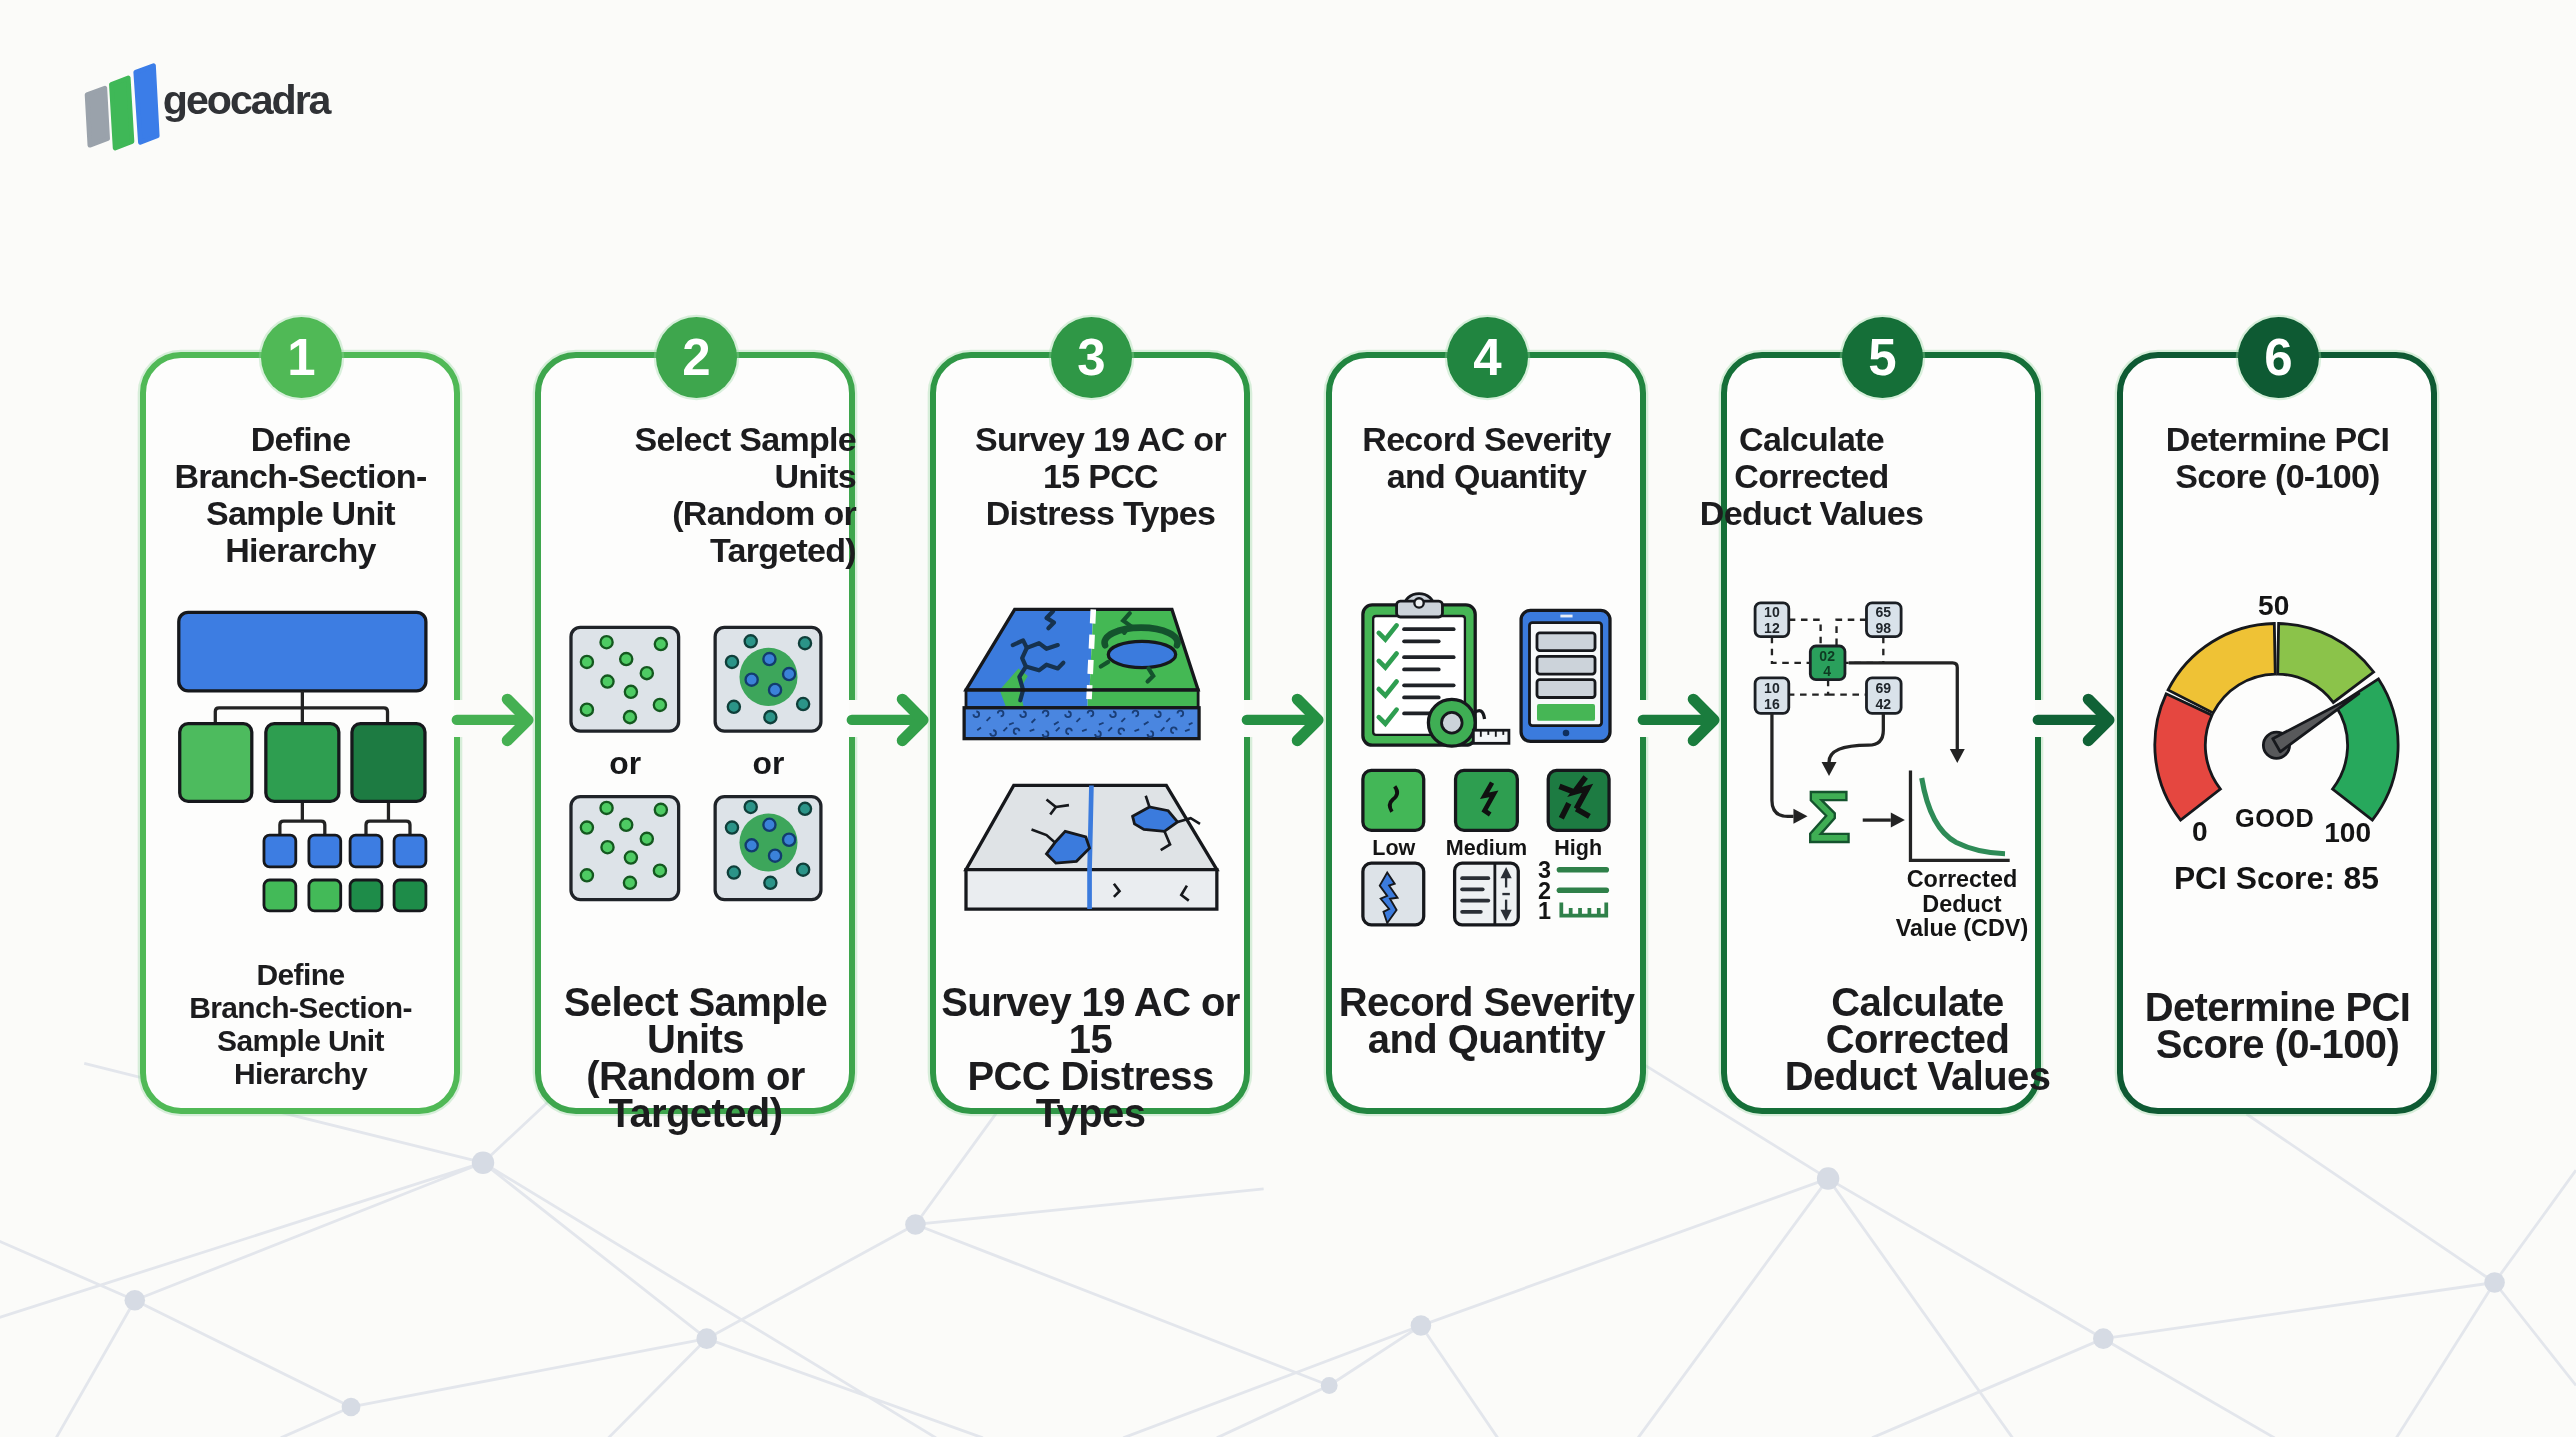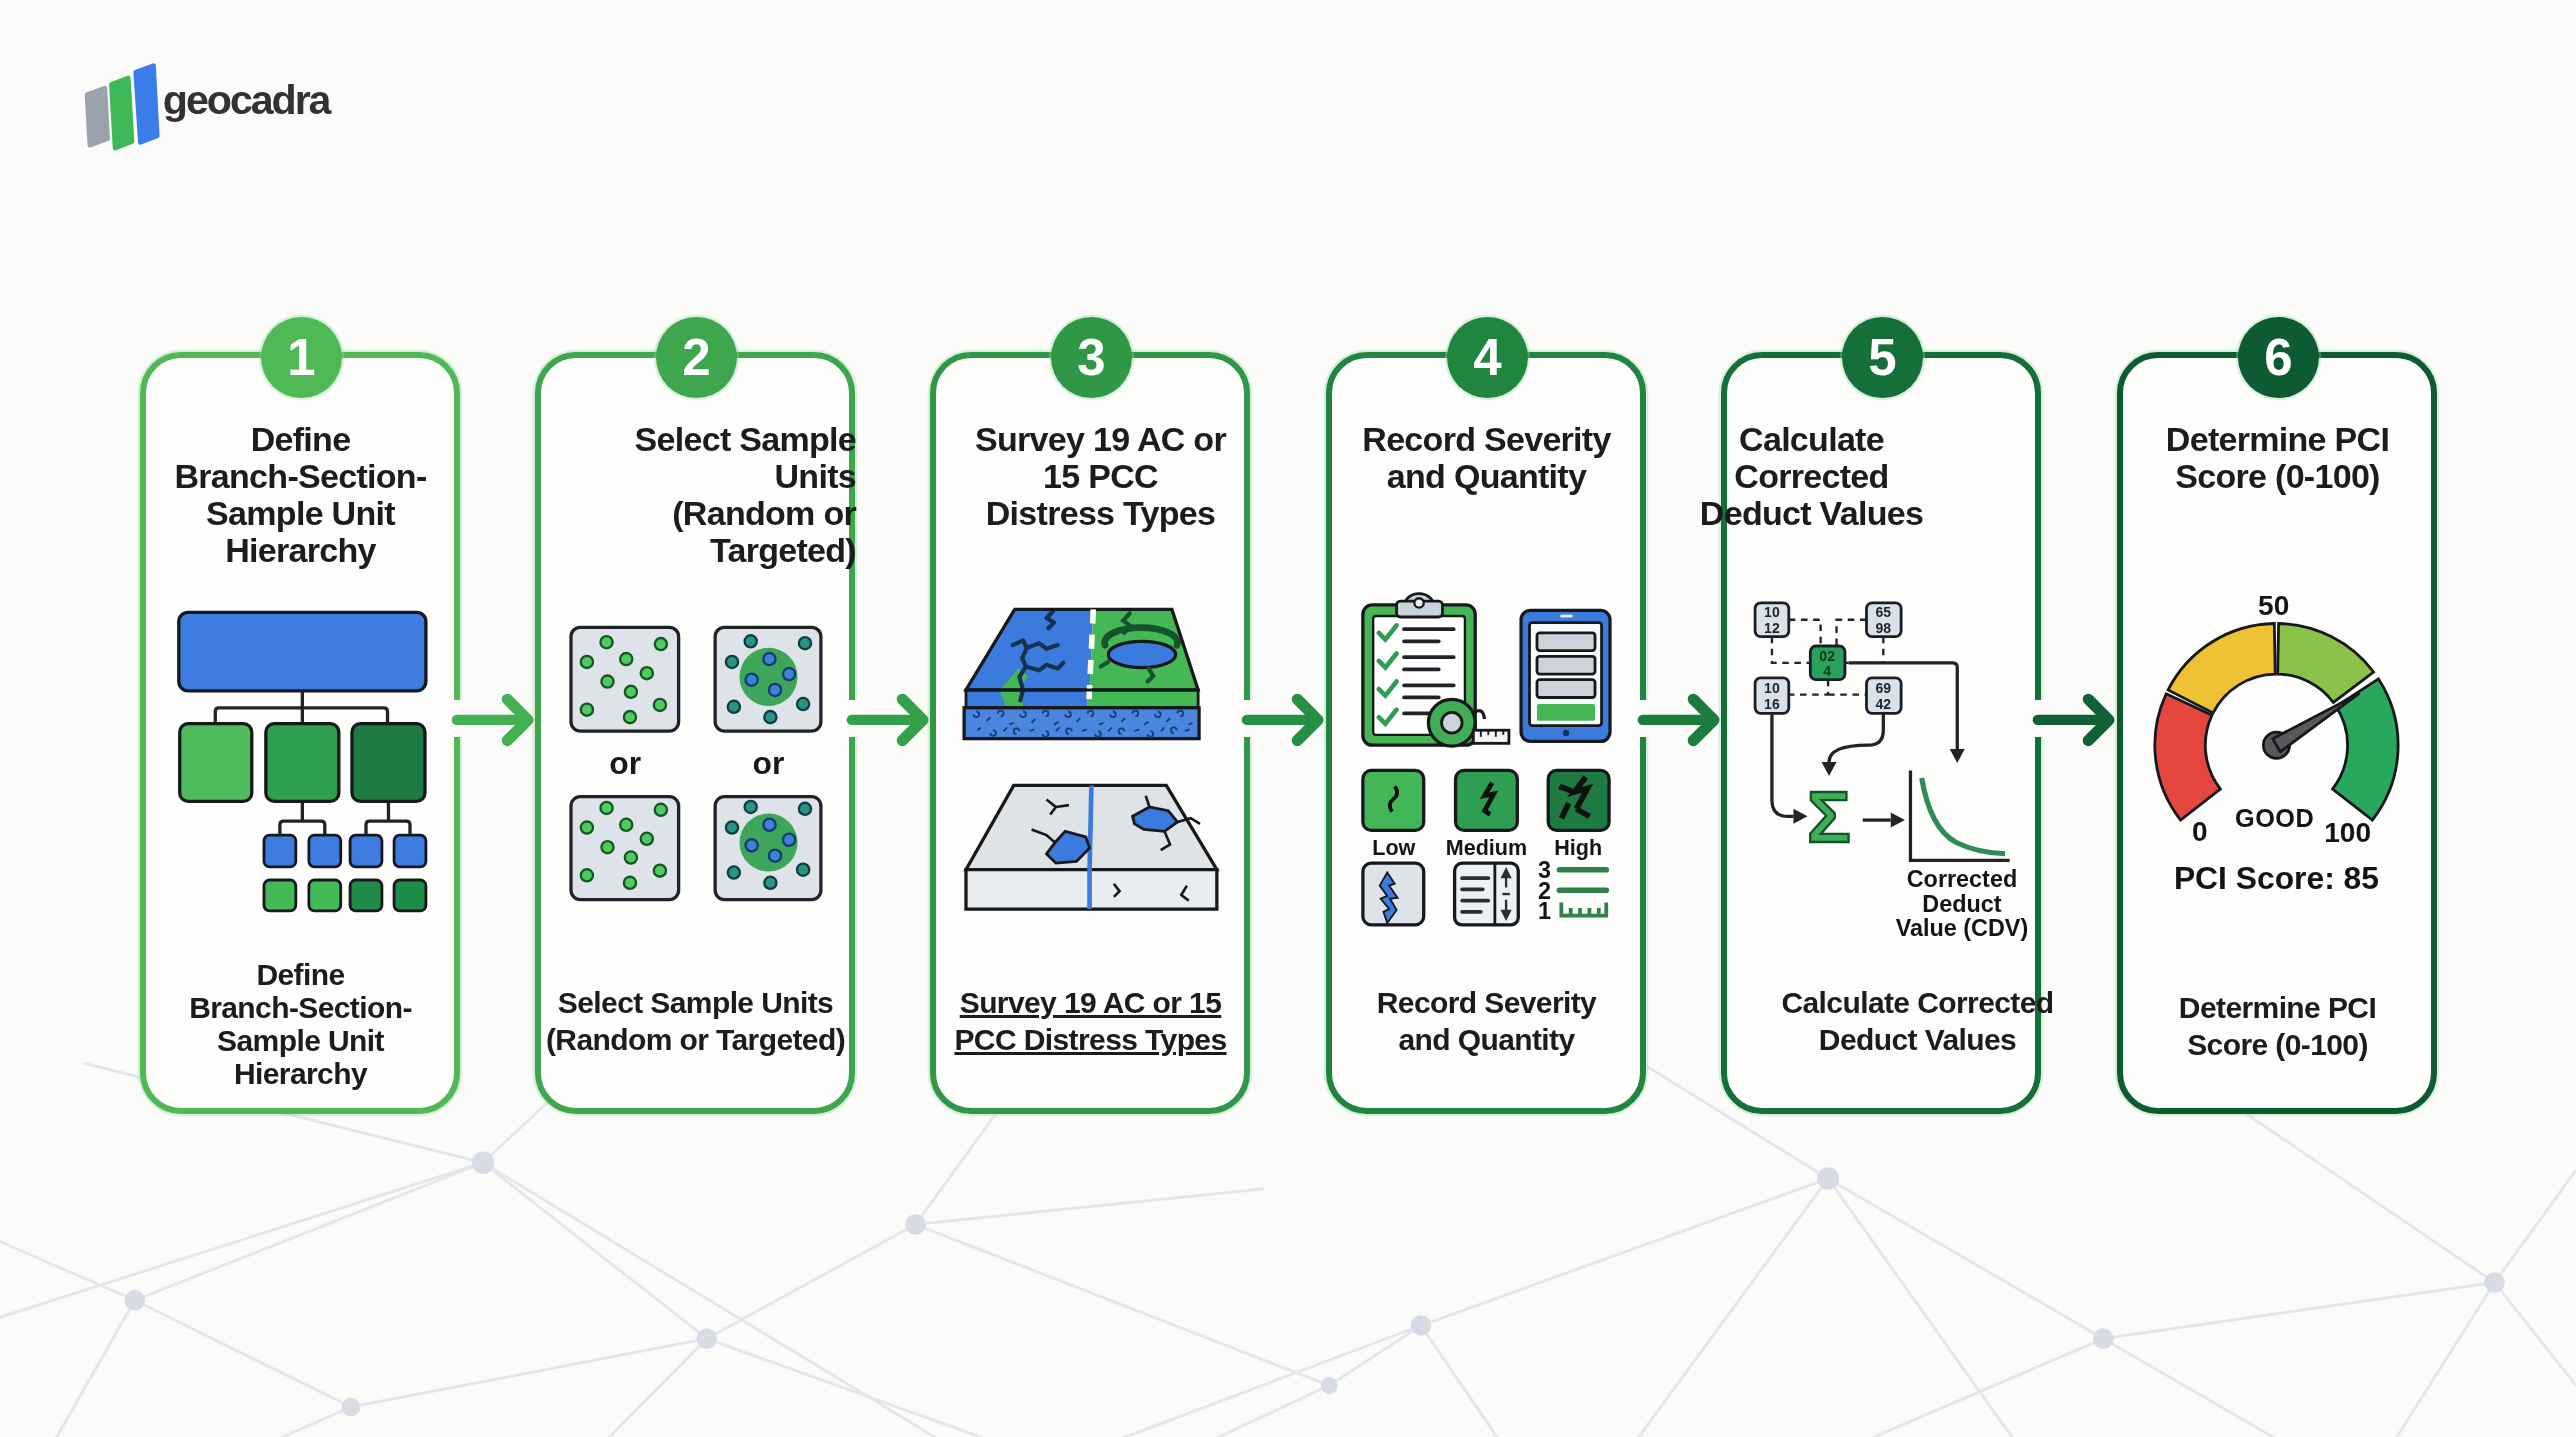--- a/index.html
+++ b/index.html
@@ -1,20 +1,20 @@
 <!DOCTYPE html>
 <html style="font-size:15px"><head>
 <meta charset="utf-8">
 <style>
   html,body{margin:0;padding:0;}
   body{width:2576px;height:1438px;background:#fbfbf9;font-family:"Liberation Sans",sans-serif;overflow:hidden;position:relative;}
   .card{position:absolute;top:352px;width:308px;height:750px;background:#fdfdfc;border:6.6px solid;border-radius:41px;box-shadow:0 0 0 2.3px rgba(150,215,160,0.35);}
   .num{position:absolute;width:81px;height:81px;border-radius:50%;top:317px;text-align:center;line-height:81px;font-size:51px;font-weight:bold;color:#fff;box-shadow:0 0 0 2.3px rgba(150,215,160,0.35);}
   .title{position:absolute;top:421px;width:321px;text-align:center;font-size:34px;line-height:37px;font-weight:bold;color:#1c1c1e;letter-spacing:-0.7px;}
-  .cap{position:absolute;width:321px;text-align:center;font-size:30px;line-height:37px;font-weight:bold;color:#1c1c1e;letter-spacing:-0.6px;}
+  .cap{position:absolute;width:321px;text-align:center;font-size:40px;line-height:37px;font-weight:bold;color:#1c1c1e;letter-spacing:-0.6px;}
   .gap{position:absolute;top:700px;width:15px;height:37px;background:#fbfbf9;}
   svg.ov{position:absolute;left:0;top:0;}
   svg text{font-family:"Liberation Sans",sans-serif;}
 </style>
 </head>
 <body>
 
 <svg class="ov" width="2576" height="1438" viewBox="0 0 2752 1536" fill="none">
   <g stroke="#e3e6ec" stroke-width="3">
     <path d="M516,1242 L90,1136 M516,1242 L-40,1420 M516,1242 L144,1389 M516,1242 L755,1430 M516,1242 L700,1070 M516,1242 L1000,1536 M144,1389 L-60,1300 M144,1389 L375,1503 M144,1389 L60,1536 M375,1503 L755,1430 M375,1503 L300,1536 M755,1430 L650,1536 M755,1430 L978,1308 M755,1430 L1050,1536 M978,1308 L1100,1140 M978,1308 L1420,1480 M978,1308 L1350,1270 M1953,1259 L1518,1416 M1953,1259 L1680,1090 M1953,1259 L2247,1430 M1953,1259 L1750,1536 M1953,1259 L2150,1536 M1518,1416 L1200,1536 M1518,1416 L1600,1536 M1518,1416 L1420,1480 M2247,1430 L2000,1536 M2247,1430 L2430,1536 M2247,1430 L2665,1370 M2665,1370 L2400,1190 M2665,1370 L2752,1250 M2665,1370 L2752,1480 M2665,1370 L2560,1536 M1420,1480 L1300,1536"></path>
@@ -55,21 +55,21 @@
 
 <div class="title" style="left:140px;">Define<br>Branch-Section-<br>Sample Unit<br>Hierarchy</div>
 <div class="title" style="left:535px;text-align:right;">Select Sample<br>Units<br>(Random or<br>Targeted)</div>
 <div class="title" style="left:930px;margin-left:10px;">Survey 19 AC or<br>15 PCC<br>Distress Types</div>
 <div class="title" style="left:1326px;">Record Severity<br>and Quantity</div>
 <div class="title" style="left:1651px;">Calculate<br>Corrected<br>Deduct Values</div>
 <div class="title" style="left:2117px;">Determine PCI<br>Score (0-100)</div>
 
 <div class="cap" style="left:140px;top:958px;font-size:30px;line-height:33px;">Define<br>Branch-Section-<br>Sample Unit<br>Hierarchy</div>
 <div class="cap" style="left:535px;top:984px;">Select Sample Units<br>(Random or Targeted)</div>
-<div class="cap" style="left:930px;top:984px;text-decoration:underline;">Survey 19 AC or 15<br>PCC Distress Types</div>
+<div class="cap" style="left:930px;top:984px;">Survey 19 AC or 15<br>PCC Distress Types</div>
 <div class="cap" style="left:1326px;top:984px;">Record Severity<br>and Quantity</div>
 <div class="cap" style="left:1721px;top:984px;padding-left:36px;">Calculate Corrected<br>Deduct Values</div>
 <div class="cap" style="left:2117px;top:989px;">Determine PCI<br>Score (0-100)</div>
 
 <svg class="ov" width="2576" height="1438" viewBox="0 0 2752 1536" fill="none">
 
   <g stroke-linejoin="round" stroke-width="5">
     <polygon points="93,101 112,94 115,148 96,155" fill="#9aa2ab" stroke="#9aa2ab"></polygon>
     <polygon points="119,90 137,83 141,151 123,158" fill="#3fb857" stroke="#3fb857"></polygon>
     <polygon points="145,77 164,70 168,145 150,152" fill="#3b7de8" stroke="#3b7de8"></polygon>

